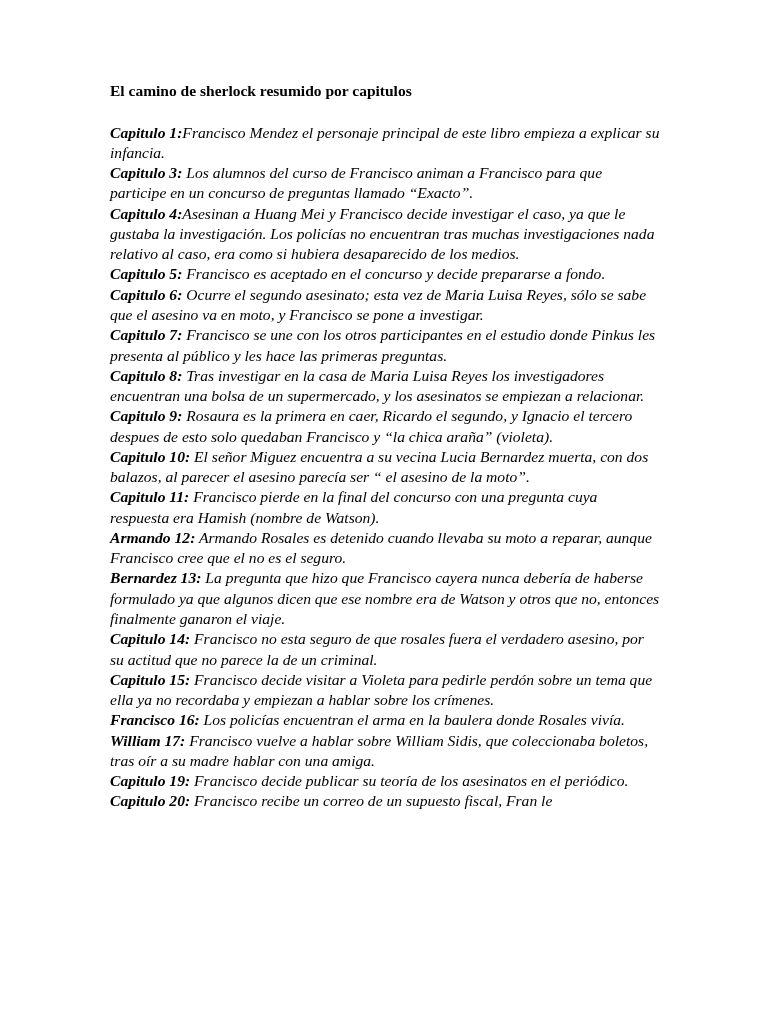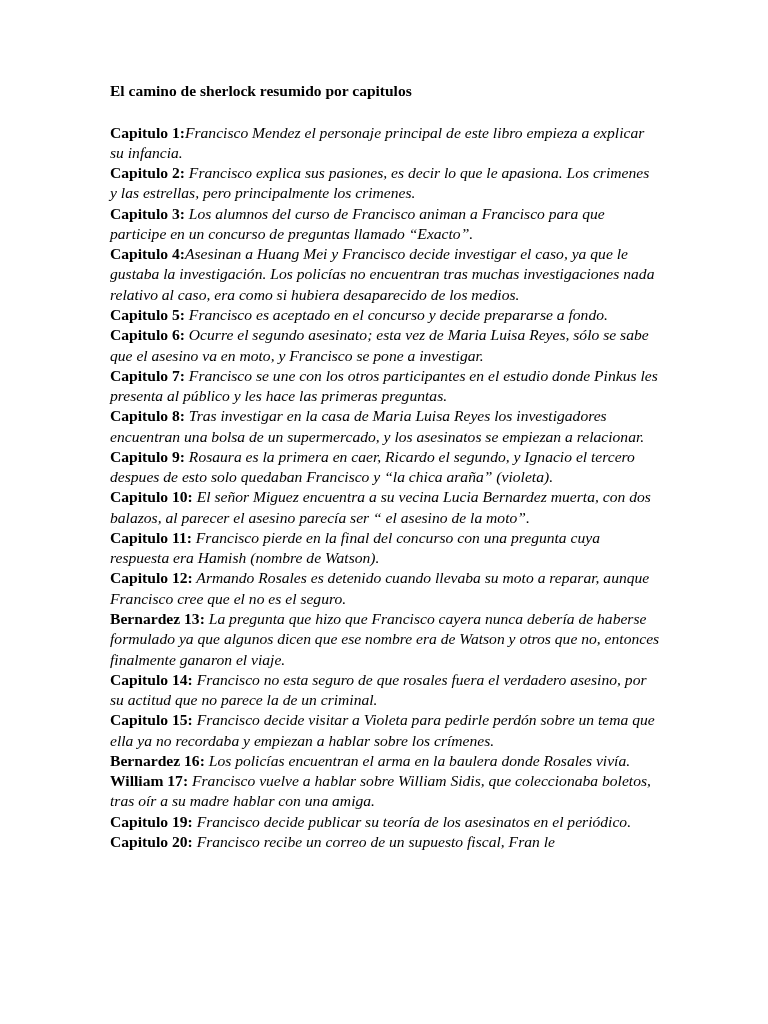--- a/index.html
+++ b/index.html
@@ -30,63 +30,63 @@
   .chapters {
     font-size: 15.6px;
     line-height: 1.30;
   }
   .chapter-line {
     margin: 0;
     text-indent: 0;
   }
   .chapter-label {
     font-weight: bold;
+    font-style: italic;
   }
   .chapter-text {
     font-style: italic;
   }
 </style>
 </head>
 <body>
 
 <div class="page">
   <div class="doc-title">El camino de sherlock resumido por capitulos</div>
   <div class="chapters">
 
     <p class="chapter-line"><span class="chapter-label">Capitulo 1:</span><span class="chapter-text">Francisco Mendez el personaje principal de este libro empieza a explicar su infancia.</span></p>
 
-    <p class="chapter-line"><span class="chapter-label">Capitulo 2:</span><span class="chapter-text"> Francisco explica sus pasiones, es decir lo que le apasiona. Los crimenes y las estrellas, pero principalmente los crimenes.</span></p>
 
     <p class="chapter-line"><span class="chapter-label">Capitulo 3:</span><span class="chapter-text"> Los alumnos del curso de Francisco animan a Francisco para que participe en un concurso de preguntas llamado “Exacto”.</span></p>
 
     <p class="chapter-line"><span class="chapter-label">Capitulo 4:</span><span class="chapter-text">Asesinan a Huang Mei y Francisco decide investigar el caso, ya que le gustaba la investigación. Los policías no encuentran tras muchas investigaciones nada relativo al caso, era como si hubiera desaparecido de los medios.</span></p>
 
     <p class="chapter-line"><span class="chapter-label">Capitulo 5:</span><span class="chapter-text"> Francisco es aceptado en el concurso y decide prepararse a fondo.</span></p>
 
     <p class="chapter-line"><span class="chapter-label">Capitulo 6:</span><span class="chapter-text"> Ocurre el segundo asesinato; esta vez de Maria Luisa Reyes, sólo se sabe que el asesino va en moto, y Francisco se pone a investigar.</span></p>
 
     <p class="chapter-line"><span class="chapter-label">Capitulo 7:</span><span class="chapter-text"> Francisco se une con los otros participantes en el estudio donde Pinkus les presenta al público y les hace las primeras preguntas.</span></p>
 
     <p class="chapter-line"><span class="chapter-label">Capitulo 8:</span><span class="chapter-text"> Tras investigar en la casa de Maria Luisa Reyes los investigadores encuentran una bolsa de un supermercado, y los asesinatos se empiezan a relacionar.</span></p>
 
     <p class="chapter-line"><span class="chapter-label">Capitulo 9:</span><span class="chapter-text"> Rosaura es la primera en caer, Ricardo el segundo, y Ignacio el tercero despues de esto solo quedaban Francisco y “la chica araña” (violeta).</span></p>
 
     <p class="chapter-line"><span class="chapter-label">Capitulo 10:</span><span class="chapter-text"> El señor Miguez encuentra a su vecina Lucia Bernardez muerta, con dos balazos, al parecer el asesino parecía ser “ el asesino de la moto”.</span></p>
 
     <p class="chapter-line"><span class="chapter-label">Capitulo 11:</span><span class="chapter-text"> Francisco pierde en la final del concurso con una pregunta cuya respuesta era Hamish (nombre de Watson).</span></p>
 
-    <p class="chapter-line"><span class="chapter-label">Capitulo 12:</span><span class="chapter-text"> Armando Rosales es detenido cuando llevaba su moto a reparar, aunque Francisco cree que el no es el seguro.</span></p>
+    <p class="chapter-line"><span class="chapter-label">Armando 12:</span><span class="chapter-text"> Armando Rosales es detenido cuando llevaba su moto a reparar, aunque Francisco cree que el no es el seguro.</span></p>
 
     <p class="chapter-line"><span class="chapter-label">Bernardez 13:</span><span class="chapter-text"> La pregunta que hizo que Francisco cayera nunca debería de haberse formulado ya que algunos dicen que ese nombre era de Watson y otros que no, entonces finalmente ganaron el viaje.</span></p>
 
     <p class="chapter-line"><span class="chapter-label">Capitulo 14:</span><span class="chapter-text"> Francisco no esta seguro de que rosales fuera el verdadero asesino, por su actitud que no parece la de un criminal.</span></p>
 
     <p class="chapter-line"><span class="chapter-label">Capitulo 15:</span><span class="chapter-text"> Francisco decide visitar a Violeta para pedirle perdón sobre un tema que ella ya no recordaba y empiezan a hablar sobre los crímenes.</span></p>
 
-    <p class="chapter-line"><span class="chapter-label">Bernardez 16:</span><span class="chapter-text"> Los policías encuentran el arma en la baulera donde Rosales vivía.</span></p>
+    <p class="chapter-line"><span class="chapter-label">Francisco 16:</span><span class="chapter-text"> Los policías encuentran el arma en la baulera donde Rosales vivía.</span></p>
 
     <p class="chapter-line"><span class="chapter-label">William 17:</span><span class="chapter-text"> Francisco vuelve a hablar sobre William Sidis, que coleccionaba boletos, tras oír a su madre hablar con una amiga.</span></p>
 
 
     <p class="chapter-line"><span class="chapter-label">Capitulo 19:</span><span class="chapter-text"> Francisco decide publicar su teoría de los asesinatos en el periódico.</span></p>
 
     <p class="chapter-line"><span class="chapter-label">Capitulo 20:</span><span class="chapter-text"> Francisco recibe un correo de un supuesto fiscal, Fran le</span></p>
 
   </div>
 </div>

